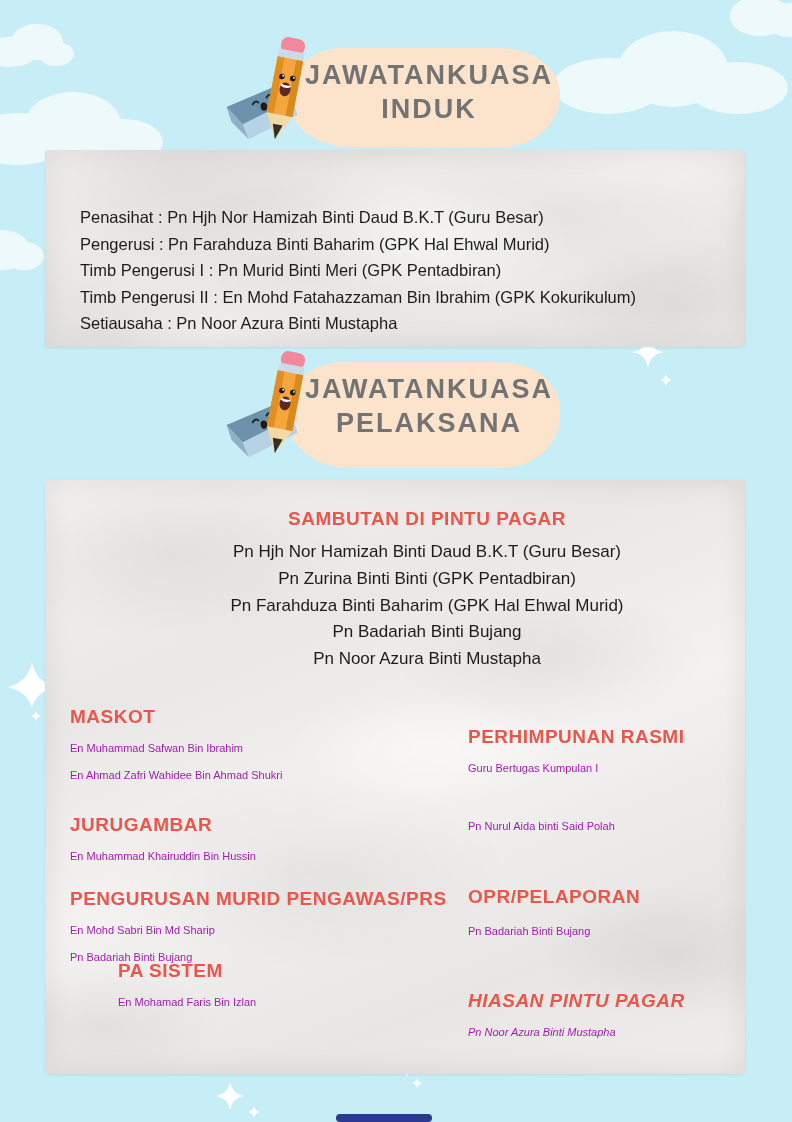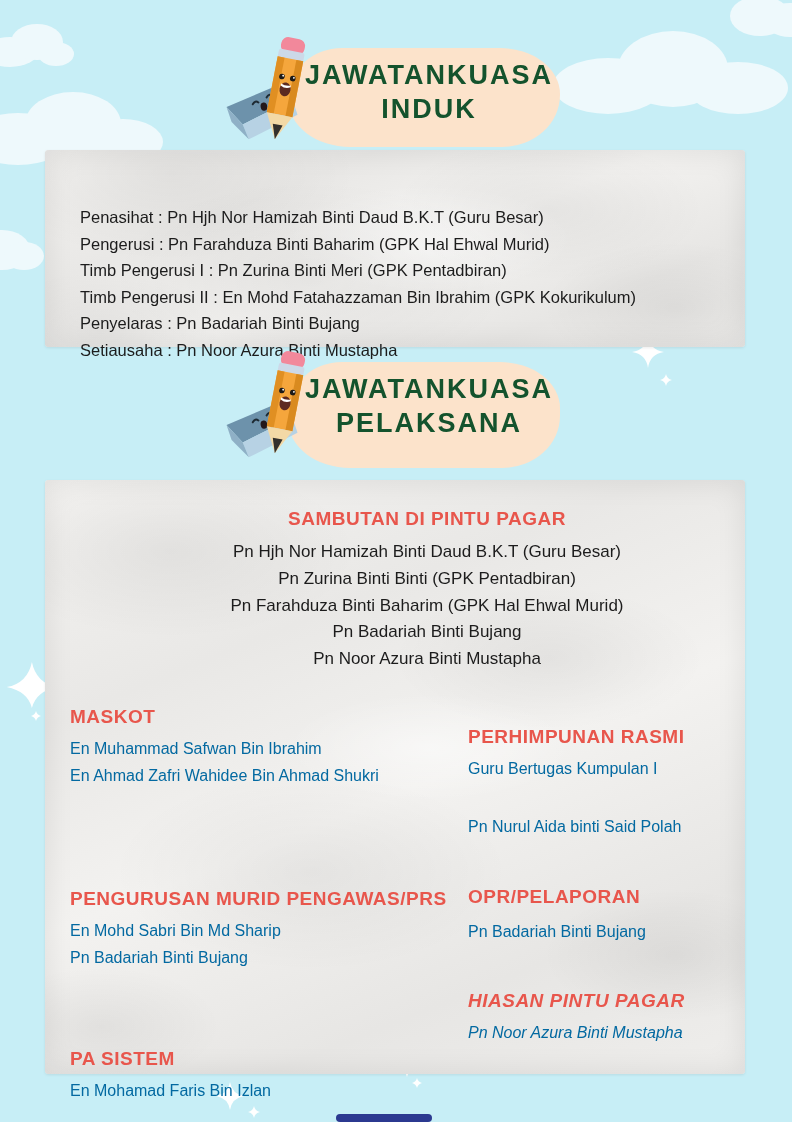--- a/index.html
+++ b/index.html
@@ -39,21 +39,21 @@
   .title-group{position:absolute;left:220px;width:360px;}
   .bubble{
     position:absolute;left:68px;top:8px;
     width:272px;height:99px;
     background:#fce3cb;
     border-radius:54px 60px 58px 62px / 50px 46px 52px 48px;
   }
   .title-text{
     position:absolute;left:78px;top:18px;width:262px;
     text-align:center;
-    color:#14532d;
+    color:#737373;
     font-weight:bold;
     font-size:27px;
     letter-spacing:2px;
     line-height:34px;
   }
   .mascot{position:absolute;}
   
   .induk-list{
     position:absolute;left:80px;top:164px;width:660px;margin-top:40px;
   }
@@ -63,21 +63,21 @@
   
   .red-head{
     color:#e8564c;font-weight:bold;font-size:19px;letter-spacing:0.5px;
     white-space:nowrap;
   }
   .sambutan{position:absolute;left:45px;top:508px;width:764px;text-align:center;}
   .sambutan .red-head{margin-bottom:9px;}
   .sambutan-line{font-size:17px;color:#1c1c1c;line-height:26.8px;white-space:nowrap;}
   .group{position:absolute;}
   .group .red-head{margin-bottom:7px;}
-  .member-line{font-size:16px;color:#0369a1;line-height:27px;white-space:nowrap;}
+  .member-line{font-size:11px;color:#a21caf;line-height:27px;white-space:nowrap;}
   .col-left{left:70px;}
   .col-right{left:468px;}
   
   .bottom-bar{
     position:absolute;left:336px;top:1114px;width:96px;height:8px;
     border-radius:4px;background:#2b3990;
   }
 </style>
 </head>
 <body>
@@ -194,23 +194,22 @@
     <div class="title-text">
       <div>JAWATANKUASA</div>
       <div>INDUK</div>
     </div>
   </div>
 
   <div class="paper paper-1"></div>
   <div class="induk-list">
     <div class="induk-line">Penasihat : Pn Hjh Nor Hamizah Binti Daud B.K.T (Guru Besar)</div>
     <div class="induk-line">Pengerusi : Pn Farahduza Binti Baharim (GPK Hal Ehwal Murid)</div>
-    <div class="induk-line">Timb Pengerusi I : Pn Zurina Binti Meri (GPK Pentadbiran)</div>
+    <div class="induk-line">Timb Pengerusi I : Pn Murid Binti Meri (GPK Pentadbiran)</div>
     <div class="induk-line">Timb Pengerusi II : En Mohd Fatahazzaman Bin Ibrahim (GPK Kokurikulum)</div>
-    <div class="induk-line">Penyelaras : Pn Badariah Binti Bujang</div>
     <div class="induk-line">Setiausaha : Pn Noor Azura Binti Mustapha</div>
   </div>
 
   <div class="title-group" style="top:354px;">
     <div class="bubble" style="height:106px;"></div>
     <div class="mascot" style="left:2px;top:46px;transform:rotate(-8deg);">
       <svg width="78" height="60" viewBox="0 0 80 60">
         <polygon points="6,20 58,6 74,22 20,40" fill="#6d92ab"></polygon>
         <polygon points="20,40 74,22 77,38 24,56" fill="#b7d2e4"></polygon>
         <polygon points="6,20 20,40 24,56 9,36" fill="#8fb0c6"></polygon>
@@ -251,26 +250,30 @@
     <div class="sambutan-line">Pn Farahduza Binti Baharim (GPK Hal Ehwal Murid)</div>
     <div class="sambutan-line">Pn Badariah Binti Bujang</div>
     <div class="sambutan-line">Pn Noor Azura Binti Mustapha</div>
   </div>
 
   <div class="group col-left" style="top:706px;">
     <div class="red-head">MASKOT</div>
     <div class="member-line">En Muhammad Safwan Bin Ibrahim</div>
     <div class="member-line">En Ahmad Zafri Wahidee Bin Ahmad Shukri</div>
   </div>
+  <div class="group col-left" style="top:814px;">
+    <div class="red-head">JURUGAMBAR</div>
+    <div class="member-line">En Muhammad Khairuddin Bin Hussin</div>
+  </div>
   <div class="group col-left" style="top:888px;">
     <div class="red-head">PENGURUSAN MURID PENGAWAS/PRS</div>
     <div class="member-line">En Mohd Sabri Bin Md Sharip</div>
     <div class="member-line">Pn Badariah Binti Bujang</div>
   </div>
-  <div class="group col-left" style="top:1048px;">
+  <div class="group col-left" style="top:960px;margin-left:48px;">
     <div class="red-head">PA SISTEM</div>
     <div class="member-line">En Mohamad Faris Bin Izlan</div>
   </div>
 
   <div class="group col-right" style="top:726px;">
     <div class="red-head">PERHIMPUNAN RASMI</div>
     <div class="member-line">Guru Bertugas Kumpulan I</div>
   </div>
   <div class="group col-right" style="top:813px;">
     <div class="member-line">Pn Nurul Aida binti Said Polah</div>

